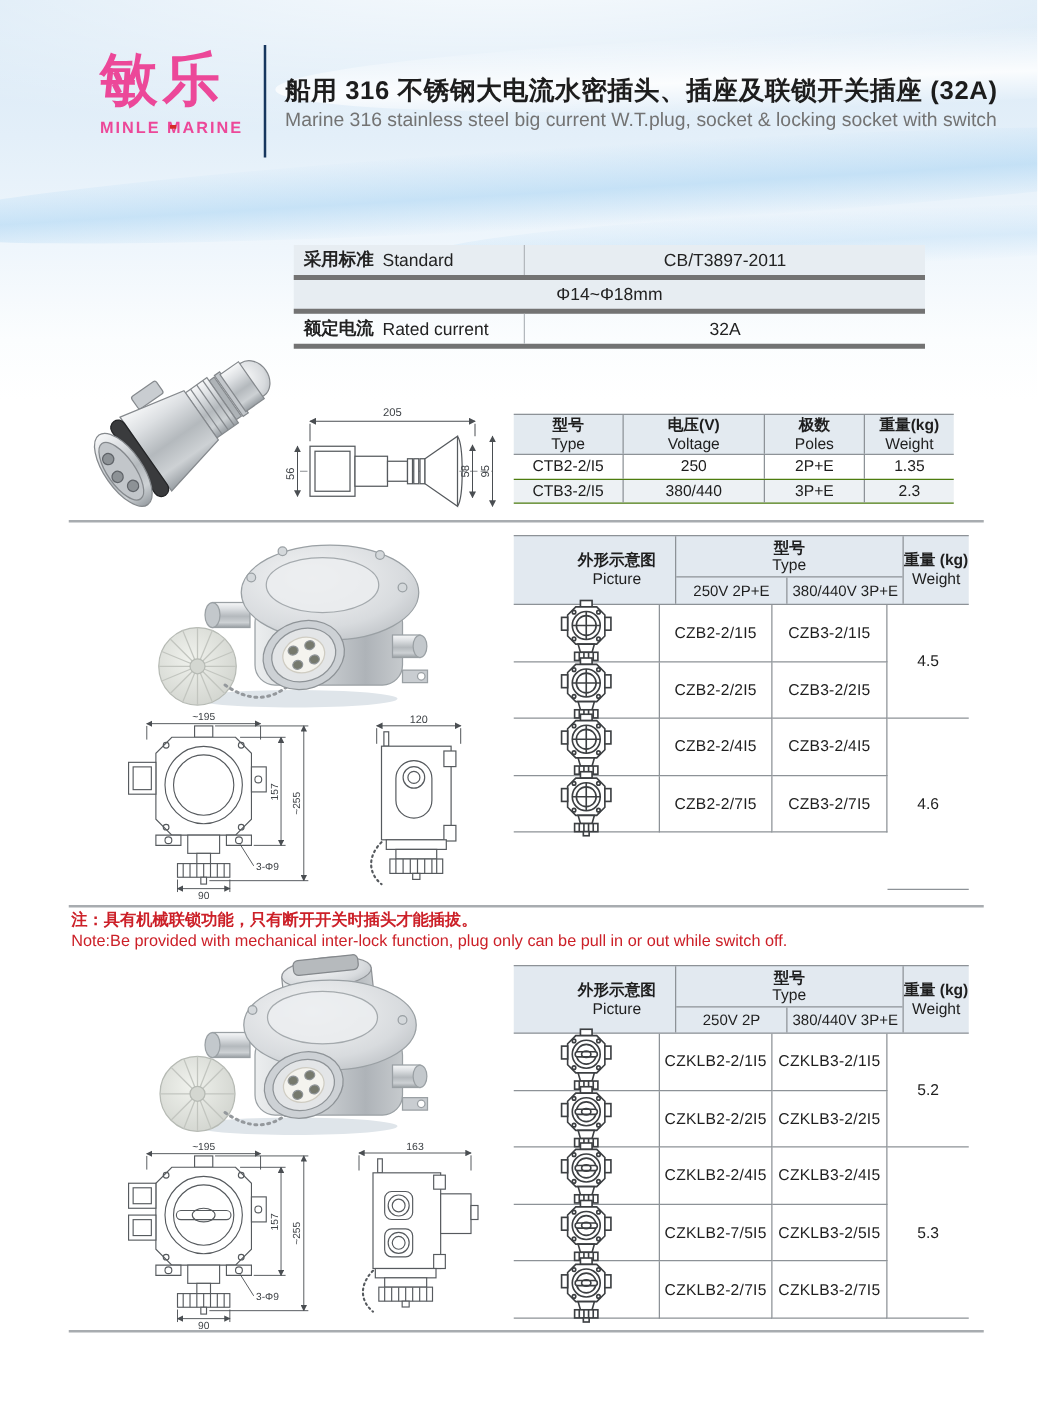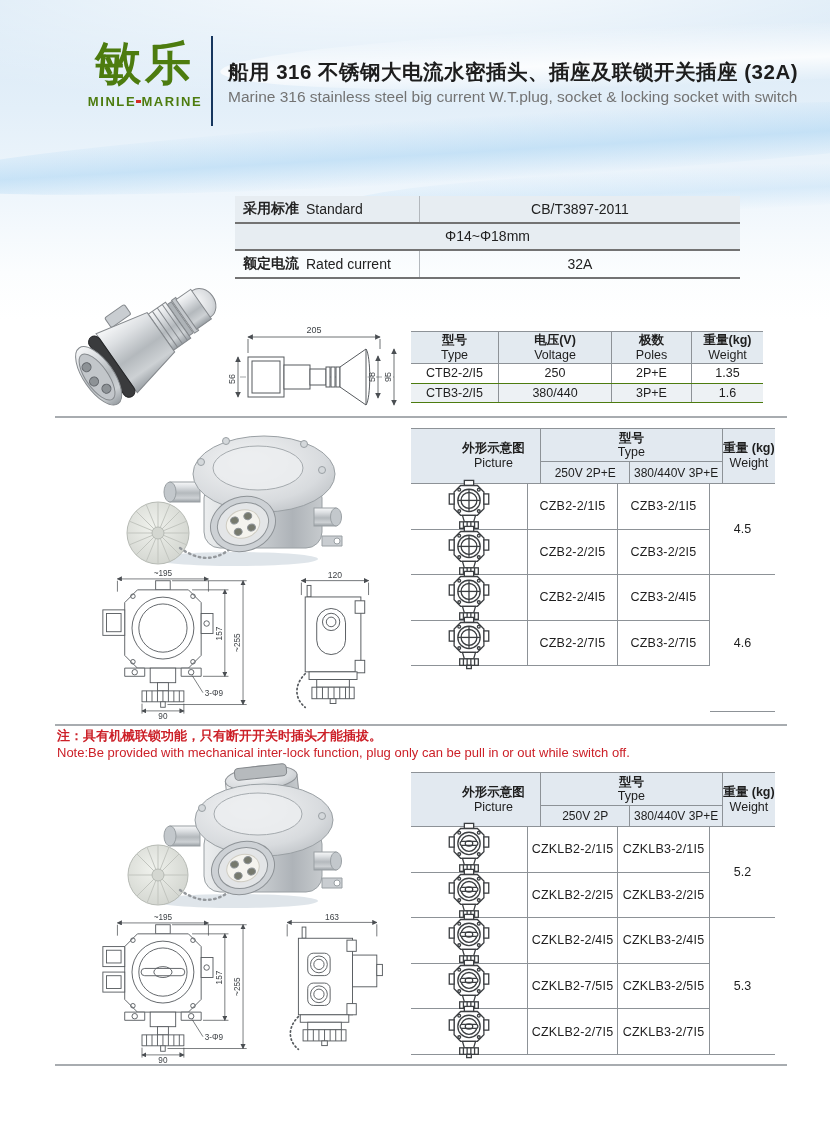--- a/index.html
+++ b/index.html
@@ -11,30 +11,30 @@
     background:linear-gradient(180deg,#d9e9f6 0%,#e3eff9 34%,#eff6fc 62%,#fbfdfe 85%,#fff 100%);}
   .wave-a{position:absolute;top:-48px;left:-130px;width:1180px;height:150px;
     background:radial-gradient(55% 100% at 50% 0%,rgba(255,255,255,.95),rgba(255,255,255,0));transform:rotate(-3deg);}
   .wave-b{position:absolute;top:116px;left:-90px;width:1150px;height:64px;border-radius:50%;
     background:linear-gradient(180deg,rgba(150,200,238,0) 0%,rgba(163,209,242,.5) 55%,rgba(240,248,253,0) 100%);transform:rotate(-3.4deg);}
   .wave-c{position:absolute;top:26px;left:220px;width:900px;height:60px;border-radius:50%;
     background:linear-gradient(180deg,rgba(255,255,255,0),rgba(255,255,255,.85) 60%,rgba(255,255,255,0));transform:rotate(-2deg);}
   .wave-d{position:absolute;top:168px;left:340px;width:700px;height:44px;border-radius:50%;
     background:linear-gradient(180deg,rgba(173,214,243,0),rgba(190,222,246,.45) 55%,rgba(255,255,255,0));transform:rotate(-2.4deg);}
   
-  .logo{position:absolute;left:80px;top:34px;width:130px;text-align:center;color:#4d7c0f;}
+  .logo{position:absolute;left:80px;top:34px;width:130px;color:#ec4899;}
   .logo-cn{font-size:46px;font-weight:800;letter-spacing:4px;line-height:58px;}
   .logo-en{position:relative;font-size:13px;font-weight:700;letter-spacing:1.6px;margin-top:2px;}
   .logo-red{position:absolute;left:56px;top:6px;width:5px;height:3px;background:#d42b26;}
   .vdiv{position:absolute;left:211px;top:36px;width:2px;height:90px;background:#16365e;}
   .title-cn{position:absolute;left:228px;top:58px;width:600px;font-size:20.5px;font-weight:700;color:#1d1d1d;letter-spacing:.5px;white-space:nowrap;}
   .title-en{position:absolute;left:228px;top:88px;width:600px;font-size:15.5px;color:#737373;white-space:nowrap;}
   
   .specs{position:absolute;left:235px;top:196px;width:505px;font-size:14px;}
-  .specs .row{display:flex;height:27.5px;align-items:center;border-bottom:2px solid #737373;box-sizing:border-box;}
+  .specs .row{display:flex;height:27.5px;align-items:center;border-bottom:4px solid #737373;box-sizing:border-box;}
   .specs .row.shade{background:#e7edf2;}
   .specs .lab{width:185px;padding-left:8px;box-sizing:border-box;border-right:1px solid #b3b8bd;align-self:stretch;display:flex;align-items:center;}
   .specs .lab b{font-weight:700;margin-right:7px;}
   .specs .val{flex:1;text-align:center;}
   .cellc{display:flex;align-items:center;justify-content:center;box-sizing:border-box;}
   
   .t1{position:absolute;left:411px;top:331px;width:352px;font-size:12.5px;color:#1e1e1e;}
   .t1 .hd{display:flex;height:33px;background:#e3eaf0;border-top:1px solid #8d9297;border-bottom:1px solid #8d9297;box-sizing:border-box;}
   .t1 .hd .c{flex-direction:column;justify-content:center;line-height:15px;text-align:center;}
   .t1 .hd .c b{font-weight:700;}
@@ -260,21 +260,21 @@
     <div class="r">
       <div class="cellc c1 vr">CTB2-2/I5</div>
       <div class="cellc c2 vr">250</div>
       <div class="cellc c3 vr">2P+E</div>
       <div class="cellc c4">1.35</div>
     </div>
     <div class="r shade">
       <div class="cellc c1 vr">CTB3-2/I5</div>
       <div class="cellc c2 vr">380/440</div>
       <div class="cellc c3 vr">3P+E</div>
-      <div class="cellc c4">1.6</div>
+      <div class="cellc c4">2.3</div>
     </div>
   </div>
 
   <div class="hr" style="top:416px"></div>
 
   <svg class="abs" style="left:108px;top:420px;width:240px;height:148px" viewBox="0 0 240 148">
     <ellipse cx="128" cy="139" rx="82" ry="7" fill="#dfe5ea"></ellipse>
     <g stroke="#b6bab4" stroke-width="1">
       <circle cx="50" cy="113" r="31" fill="url(#gcap)"></circle>
       <g stroke="#c2c5bf">

